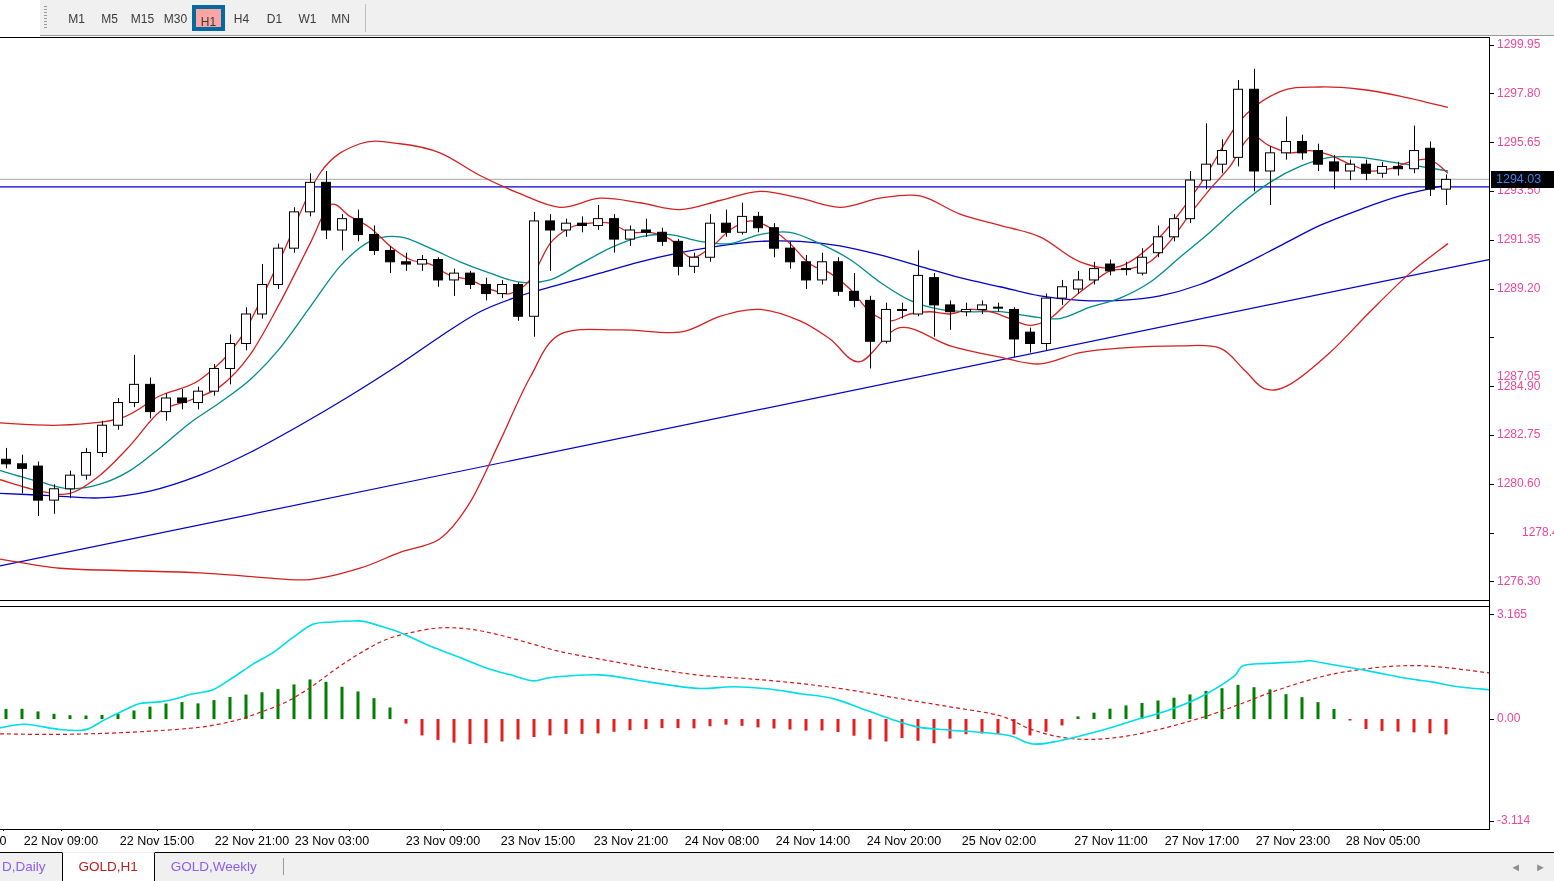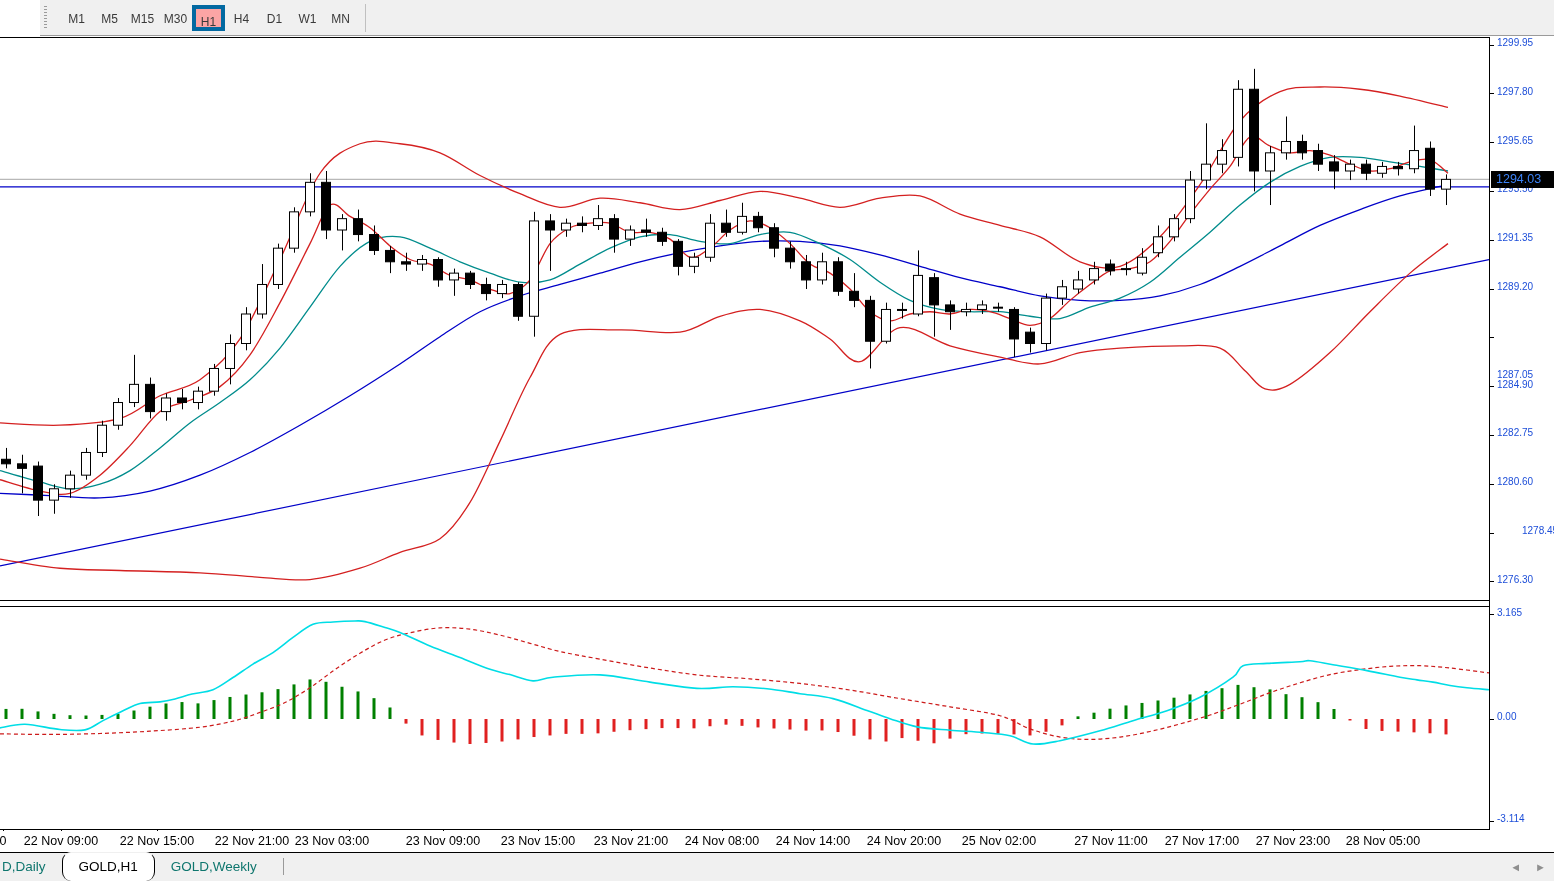--- a/index.html
+++ b/index.html
@@ -12,33 +12,33 @@
         background:repeating-linear-gradient(180deg,#9a9a9a 0 1px,transparent 1px 3px);
         background-size:3px 100%;background-repeat:repeat-y;}
   .tfbtn{min-width:33px;height:26px;line-height:26px;text-align:center;font-size:12px;color:#3a3a3a;
          background:transparent;border:1px solid transparent;box-sizing:border-box;cursor:default;}
   .tfbtn.active{background:#fca5a5;border:4px solid #0369a1;}
   .tb-sep{width:1px;height:28px;background:#c0c0c0;margin-left:8px;}
   
   .chart-area{position:absolute;left:0;top:36px;width:1554px;height:816px;background:#fff;}
   #chart-svg{position:absolute;left:0;top:0;}
   .price-axis{position:absolute;left:1490px;top:0;width:64px;height:816px;background:#fff;}
-  .pa-label{position:absolute;left:7px;font-size:10px;color:#1d4ed8;white-space:nowrap;}
+  .pa-label{position:absolute;left:7px;font-size:12px;color:#ec4899;white-space:nowrap;}
   .pa-tick{position:absolute;left:0;width:4px;height:1px;background:#000;}
   .price-badge{position:absolute;left:1491px;width:63px;height:17px;background:#000;color:#3b82f6;
                font-size:12.5px;line-height:17px;padding-left:5px;box-sizing:border-box;}
   .time-axis{position:absolute;left:0;top:795px;width:1490px;height:21px;background:#fff;overflow:hidden;}
   .ta-label{position:absolute;top:3px;font-size:12.5px;color:#000;white-space:nowrap;transform:translateX(-50%);}
   
   .tabbar{position:absolute;left:0;bottom:0;width:1554px;height:29px;background:#f0f0f0;
           border-top:1px solid #000;box-sizing:border-box;display:flex;align-items:stretch;}
-  .tab{padding:0 16px;line-height:27px;font-size:13.5px;color:#0f766e;cursor:default;white-space:nowrap;}
+  .tab{padding:0 16px;line-height:27px;font-size:13.5px;color:#8b5cf6;cursor:default;white-space:nowrap;}
   .tab.first{padding-left:2px;}
-  .tab.active{background:#fff;color:#000000;border-left:1px solid #000;border-right:1px solid #000;
-              margin-top:-1px;border-top:1px solid #f0f0f0;border-radius:9px;}
+  .tab.active{background:#fff;color:#b91c1c;border-left:1px solid #000;border-right:1px solid #000;
+              margin-top:-1px;border-top:1px solid #f0f0f0;}
   .tab-sep{width:1px;height:17px;background:#9a9a9a;margin-top:5px;margin-left:10px;}
   .tab-arrows{position:absolute;right:8px;top:0;height:28px;display:flex;align-items:center;gap:14px;}
   .tab-arrow{color:#8f8f8f;font-size:11px;cursor:default;}
 </style>
 </head>
 <body>
 
 <div id="app">
 
   <div class="toolbar">

